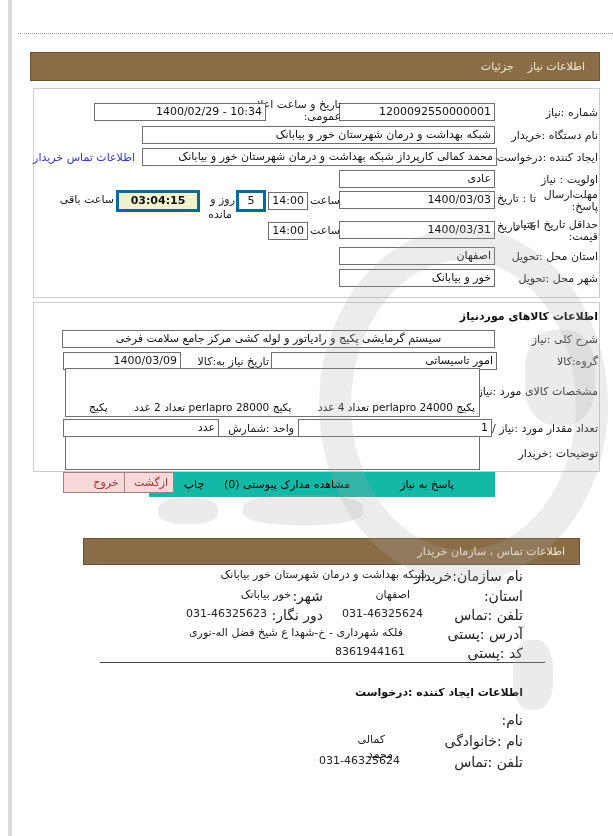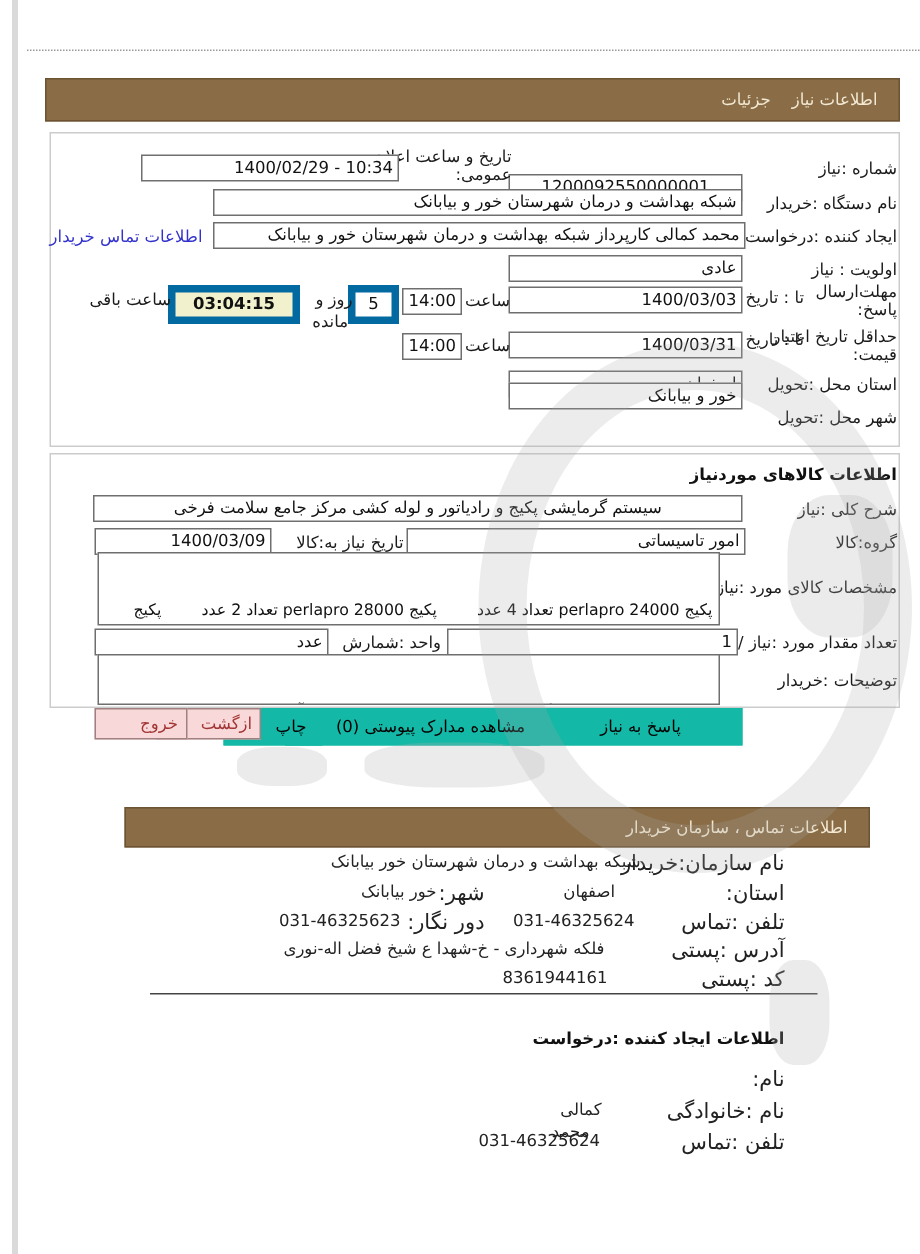--- a/index.html
+++ b/index.html
@@ -28,21 +28,21 @@
     white-space:nowrap;z-index:3;
   }
   .inp-multi{
     background:#fff;border:1px solid #6f6f6f;font-size:10.5px;line-height:15px;
     padding:1px 4px;text-align:right;z-index:3;white-space:pre-wrap;overflow:hidden;
   }
   .ltr{direction:ltr;}
   .center{text-align:center;}
   .link{color:#3333cc;cursor:pointer;white-space:nowrap;z-index:3;font-size:11px;}
   .count-box{
-    background:#fff;border:5px solid #0369a1;height:16px;line-height:16px;
+    background:#fff;border:3px solid #0369a1;height:16px;line-height:16px;
     text-align:center;font-size:11px;z-index:3;
   }
   .count-yellow{background:#f1f1cd;font-weight:bold;}
   .btn{
     height:19px;line-height:19px;text-align:center;font-size:11px;z-index:3;
     cursor:pointer;white-space:nowrap;padding-left:24px;
   }
   .btn-green{background:#14b8a6;border:3px solid #14b8a6;color:#000;text-align:center;}
   .btn-pink{background:#f8d8d8;border:1px solid #a08080;color:#a23535;}
   .sect-title{font-weight:bold;font-size:11px;white-space:nowrap;z-index:3;}
@@ -63,21 +63,21 @@
 <div class="abs dotted-line"></div>
 
 <div class="abs bar bar1">
   <span class="tab">اطلاعات نیاز</span>
   <span class="tab">جزئیات</span>
 </div>
 
 <div class="abs panel panel1"></div>
 
 <span class="abs lbl" style="right:15px;top:106px;">شماره :نیاز</span>
-<div class="abs inp ltr" style="right:118px;top:116px;width:148px;text-align:center;">1200092550000001</div>
+<div class="abs inp ltr" style="right:118px;top:103px;width:148px;">1200092550000001</div>
 <span class="abs lbl" style="right:272px;top:98px;">تاریخ و ساعت اعلان</span>
 <span class="abs lbl" style="right:272px;top:110px;">عمومی:</span>
 <div class="abs inp ltr" style="right:347px;top:103px;width:164px;">1400/02/29 - 10:34</div>
 
 <span class="abs lbl" style="right:15px;top:129px;">نام دستگاه :خریدار</span>
 <div class="abs inp" style="right:118px;top:126px;width:345px;">شبکه بهداشت و درمان شهرستان خور و بیابانک</div>
 
 <span class="abs lbl" style="right:15px;top:151px;">ایجاد کننده :درخواست</span>
 <div class="abs inp" style="right:116px;top:148px;width:347px;">محمد کمالی کارپرداز شبکه بهداشت و درمان شهرستان خور و بیابانک</div>
 <span class="abs link" style="right:478px;top:151px;">اطلاعات تماس خریدار</span>
@@ -102,21 +102,21 @@
 <span class="abs lbl" style="right:15px;top:230px;">قیمت:</span>
 <span class="abs lbl" style="right:77px;top:220px;">تا : تاریخ</span>
 <div class="abs inp ltr" style="right:118px;top:221px;width:148px;">1400/03/31</div>
 <span class="abs lbl" style="right:273px;top:224px;">ساعت</span>
 <div class="abs inp ltr" style="right:305px;top:222px;width:32px;">14:00</div>
 
 <span class="abs lbl" style="right:15px;top:250px;">استان محل :تحویل</span>
 <div class="abs inp" style="right:118px;top:247px;width:148px;">اصفهان</div>
 
 <span class="abs lbl" style="right:15px;top:272px;">شهر محل :تحویل</span>
-<div class="abs inp" style="right:118px;top:255px;width:148px;">خور و بیابانک</div>
+<div class="abs inp" style="right:118px;top:269px;width:148px;">خور و بیابانک</div>
 
 <div class="abs panel panel2"></div>
 
 <span class="abs sect-title" style="right:15px;top:310px;">اطلاعات کالاهای موردنیاز</span>
 
 <span class="abs lbl" style="right:15px;top:333px;">شرح کلی :نیاز</span>
 <div class="abs inp center" style="right:118px;top:330px;width:425px;">سیستم گرمایشی پکیج و رادیاتور و لوله کشی مرکز جامع سلامت فرخی</div>
 
 <span class="abs lbl" style="right:15px;top:355px;">گروه:کالا</span>
 <div class="abs inp" style="right:116px;top:352px;width:218px;">امور تاسیساتی</div>
@@ -171,21 +171,21 @@
 <span class="abs cval ltr" style="right:208px;top:645px;">8361944161</span>
 
 <div class="abs hr-line"></div>
 
 <span class="abs sect-title" style="right:90px;top:686px;">اطلاعات ایجاد کننده :درخواست</span>
 
 <span class="abs clbl" style="right:90px;top:712px;">نام:</span>
 <span class="abs cval" style="right:220px;top:748px;">محمد</span>
 
 <span class="abs clbl" style="right:90px;top:733px;">نام :خانوادگی</span>
-<span class="abs cval" style="right:212px;top:733px;text-align:center;">کمالی</span>
+<span class="abs cval" style="right:228px;top:733px;text-align:center;">کمالی</span>
 
 <span class="abs clbl" style="right:90px;top:754px;">تلفن :تماس</span>
 <span class="abs cval ltr" style="right:213px;top:754px;">031-46325624</span>
 
 <div class="abs wm wm-ring"></div>
 <div class="abs wm wm-blob" style="right:18px;top:330px;width:70px;height:95px;"></div>
 <div class="abs wm wm-blob" style="right:250px;top:495px;width:120px;height:30px;"></div>
 <div class="abs wm wm-blob" style="right:395px;top:498px;width:60px;height:26px;"></div>
 <div class="abs wm wm-blob" style="right:60px;top:640px;width:40px;height:70px;"></div>
 

